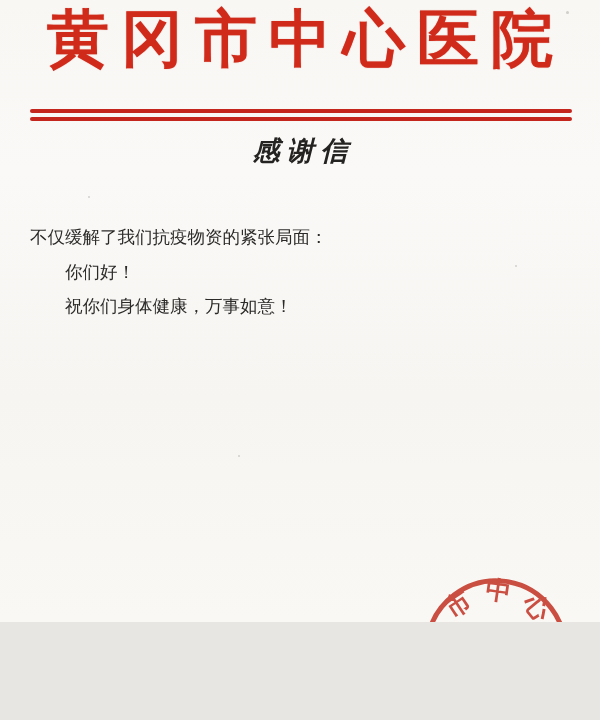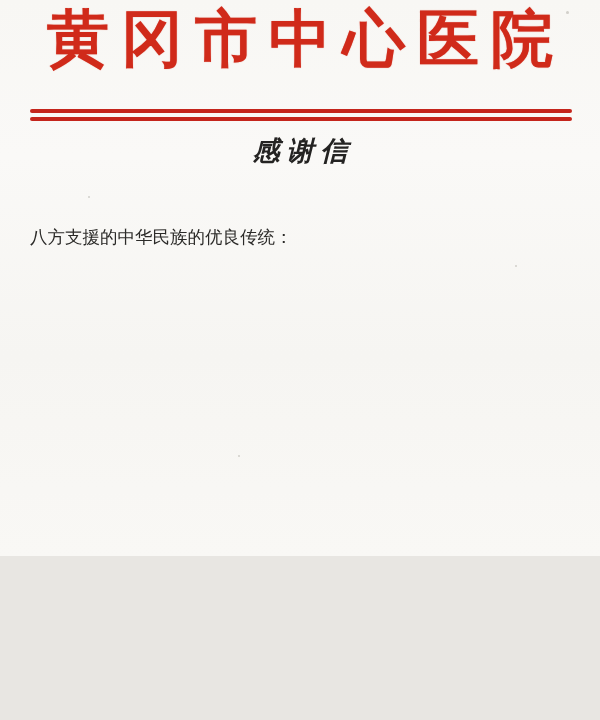--- a/index.html
+++ b/index.html
@@ -1,17 +1,17 @@
 <!DOCTYPE html>
 <html><head>
 <meta charset="utf-8">
 <style>
   html,body{margin:0;padding:0;background:#e8e6e2;}
   .page{
-    position:relative;width:600px;height:556px;overflow:hidden;
+    position:relative;width:600px;height:622px;overflow:hidden;
     background:linear-gradient(180deg,#f8f7f4 0%,#faf9f7 28%,#f6f5f2 64%,#f9f8f5 100%);
     font-family:"Liberation Serif","DejaVu Serif",serif;
     color:#2b2a28;
   }
   .letterhead{
     position:absolute;top:2px;left:0;right:0;
     text-align:center;
     font-size:62px;line-height:74px;font-weight:bold;
     color:#d02a1a;letter-spacing:12px;text-indent:12px;
     text-shadow:0 0 1px rgba(208,42,26,.55);
@@ -68,21 +68,23 @@
   <div class="letterhead">黄冈市中心医院</div>
 
   <div class="rule">
     <div class="rule-top"></div>
     <div class="rule-bottom"></div>
   </div>
 
   <h1 class="title">感谢信</h1>
 
   <div class="body">
-    <p class="salutation">八方支援的中华民族的优良传统：</p>
+    <p class="salutation">不仅缓解了我们抗疫物资的紧张局面：</p>
+    <p class="greeting">你们好！</p>
+    <p class="closing">祝你们身体健康，万事如意！</p>
   </div>
 
   <div class="sign-block">
     <div class="signature">黄冈市中心医院</div>
     <div class="date">2020 年 2 月 6 日</div>
   </div>
 
   <svg class="seal" viewBox="0 0 160 160" xmlns="http://www.w3.org/2000/svg">
     <g transform="rotate(6 80 80)">
       <circle class="seal-ring" cx="80" cy="80" r="71"></circle>

